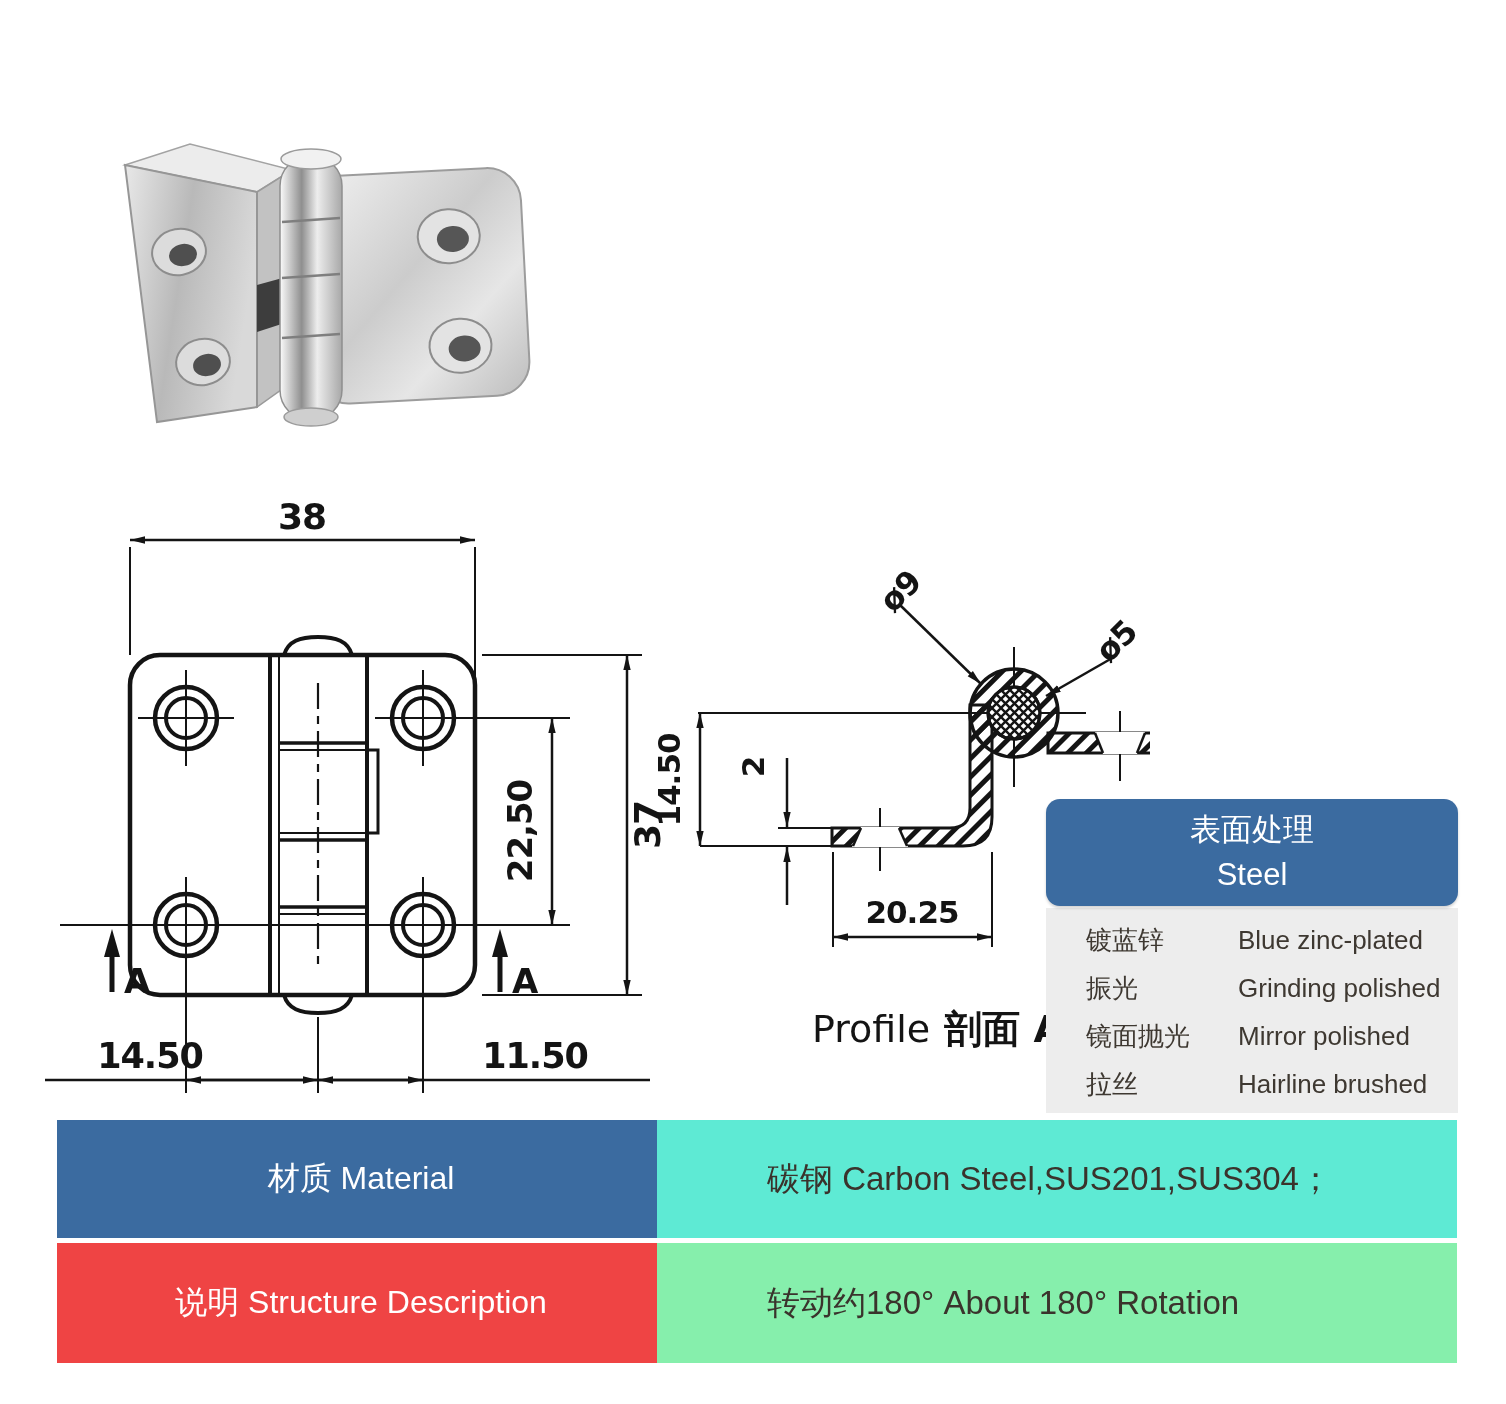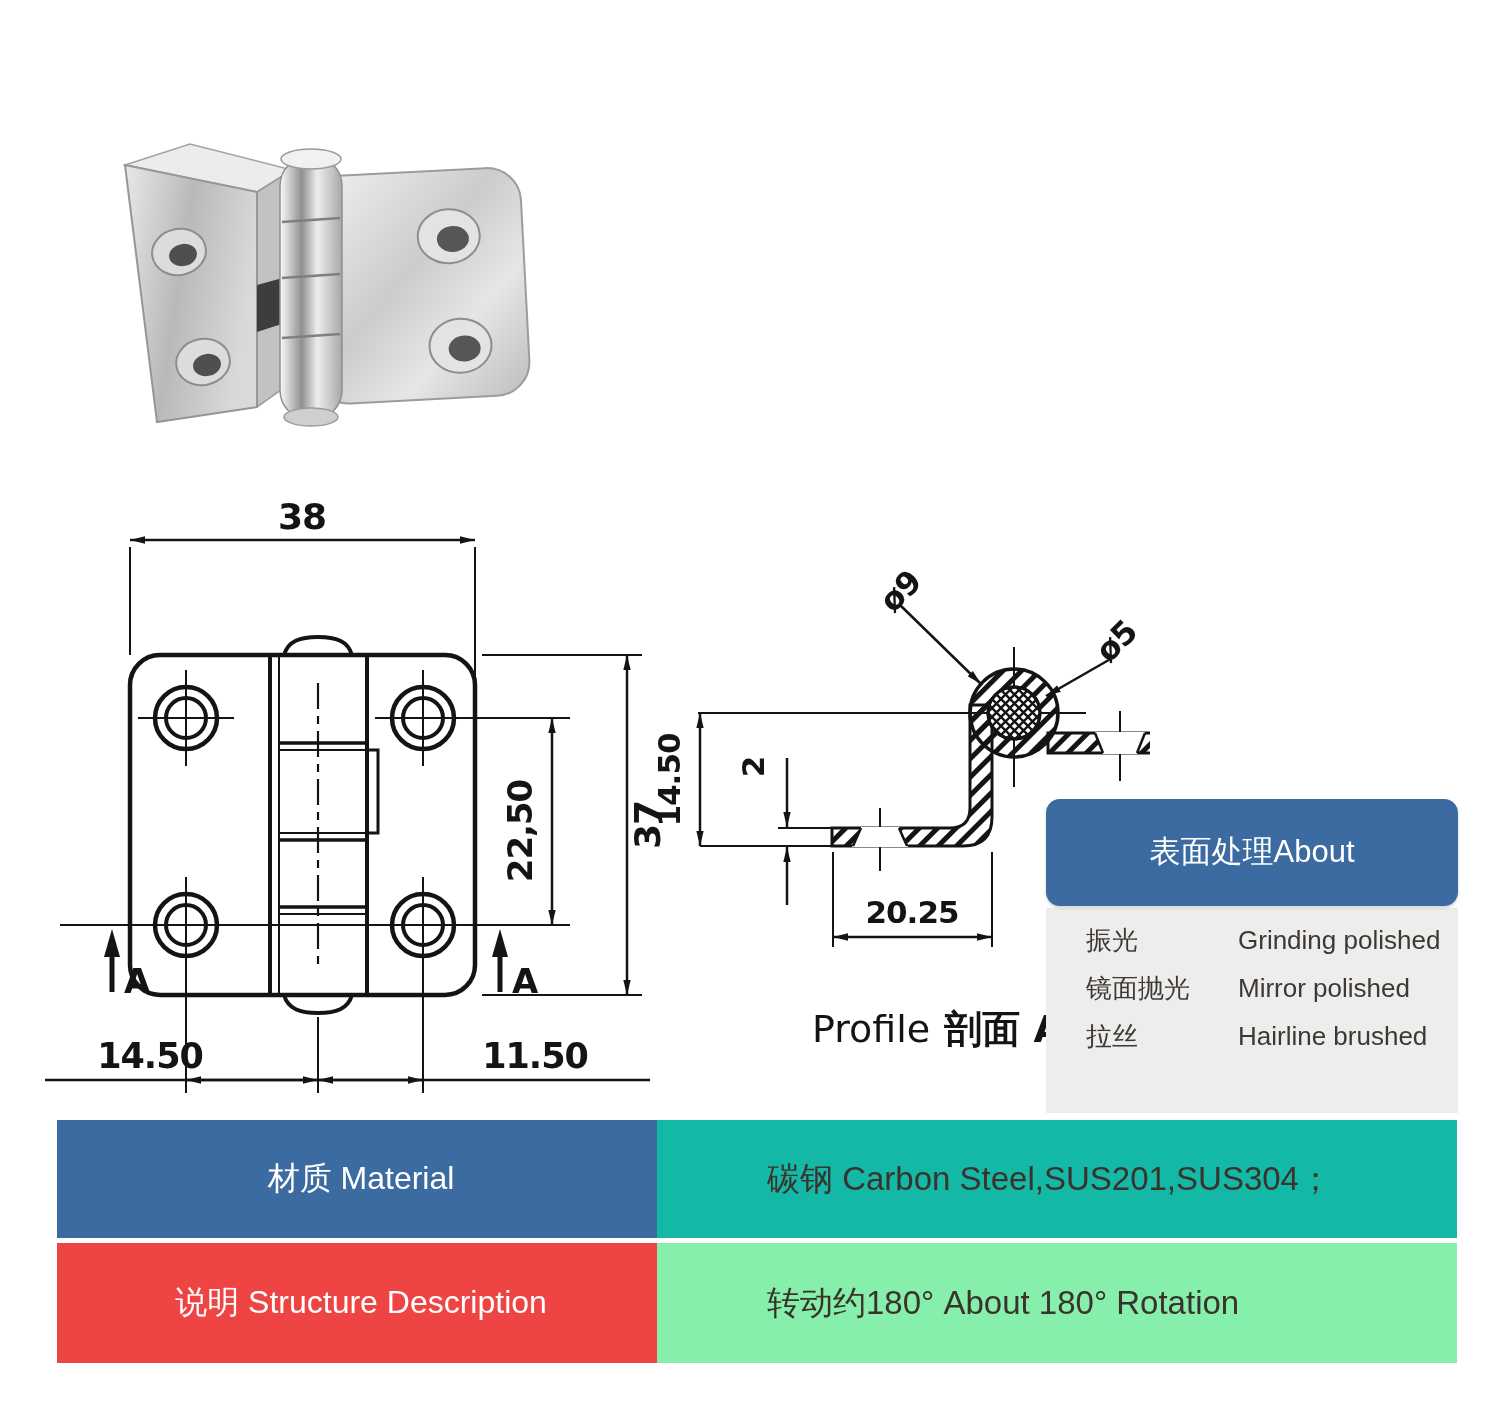--- a/index.html
+++ b/index.html
@@ -3,21 +3,21 @@
 <meta charset="utf-8">
 <style>
   html,body{margin:0;padding:0;background:#ffffff;}
   body{width:1506px;height:1404px;position:relative;font-family:"Liberation Sans","DejaVu Sans",sans-serif;overflow:hidden;}
   .abs{position:absolute;}
 
   
   .finish-header{
     left:1046px;top:799px;width:412px;height:107px;
     border-radius:14px;
-    display:flex;flex-direction:row;align-items:center;justify-content:center;
+    display:flex;flex-direction:column;align-items:center;justify-content:center;
     color:#fff;line-height:1.45;font-size:31px;
     box-shadow:0 2px 3px rgba(0,0,0,.18);
     z-index:2;
   }
   .finish-body{
     left:1046px;top:908px;width:412px;height:205px;
     padding-top:8px;box-sizing:border-box;
   }
   .finish-row{display:flex;align-items:center;height:48px;font-size:26px;color:#3e3831;}
   .finish-row .cn{width:152px;padding-left:40px;box-sizing:content-box;flex:none;}
@@ -272,33 +272,37 @@
   </g>
   <text x="262" y="368" font-size="31" text-anchor="middle">20.25</text>
 
   <text x="310" y="487" font-size="38" text-anchor="middle">
     <tspan class="cap">Profile</tspan><tspan class="capb" dx="14">剖面 A-A</tspan>
   </text>
 </svg>
 
 <div class="abs finish-header" style="background:#3b6ba0;">
   <span>表面处理</span>
-  <span>About</span>
+  <span>Steel</span>
 </div>
 <div class="abs finish-body" style="background:#ededed;">
+  <div class="finish-row">
+    <span class="cn">镀蓝锌</span>
+    <span class="en">Blue zinc-plated</span>
+  </div>
   <div class="finish-row">
     <span class="cn">振光</span>
     <span class="en">Grinding polished</span>
   </div>
   <div class="finish-row">
     <span class="cn">镜面抛光</span>
     <span class="en">Mirror polished</span>
   </div>
   <div class="finish-row">
     <span class="cn">拉丝</span>
     <span class="en">Hairline brushed</span>
   </div>
 </div>
 
 <div class="abs spec-label row1 lbl" style="background:#3b6ba0;">材质 Material</div>
-<div class="abs spec-value row1 val" style="background:#14b8a6;text-align:right;">碳钢  Carbon Steel,SUS201,SUS304；</div>
+<div class="abs spec-value row1 val" style="background:#5eead4;text-align:right;">碳钢  Carbon Steel,SUS201,SUS304；</div>
 <div class="abs spec-label row2 lbl" style="background:#ef4444;">说明 Structure Description</div>
 <div class="abs spec-value row2 val" style="background:#86efac;">转动约180°  About 180° Rotation</div>
 
 </body></html>

